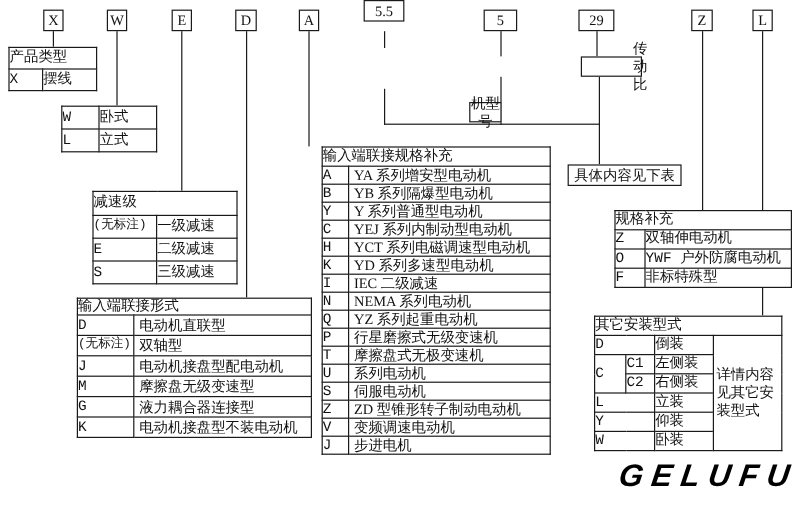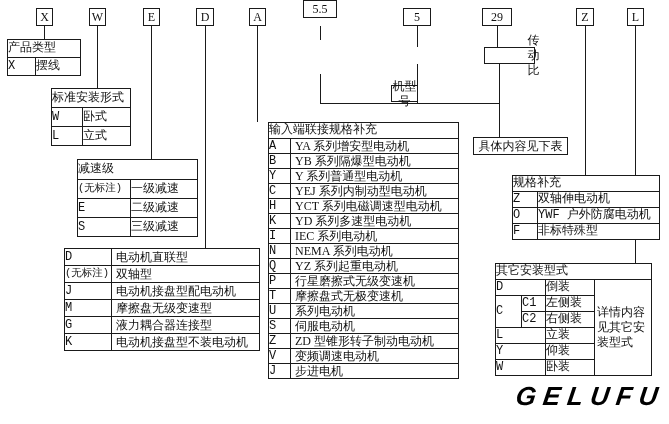--- a/index.html
+++ b/index.html
@@ -104,23 +104,20 @@
         </tr>
   </tbody>
     </table>
 
   <table class="t-mount" style="left:51px;top:88px;">
     <colgroup>
         <col style="width:31px">
         <col style="width:48px">
       </colgroup>
     <tbody>
-        <tr>
-          <td colspan="2" class="ctr">标准安装形式</td>
-        </tr>
     <tr>
           <td class="ctr">W</td>
           <td class="ctr">卧式</td>
         </tr>
     <tr>
           <td class="ctr">L</td>
           <td class="ctr">立式</td>
         </tr>
   </tbody>
     </table>
@@ -161,20 +158,23 @@
   <div class="callout" style="left:473px;top:137px;width:95px;height:18px;">
     <div>具体内容见下表</div>
   </div>
 
   <table class="t-inconn" style="left:64px;top:248px;">
     <colgroup>
         <col style="width:47px">
         <col style="width:148px">
       </colgroup>
     <tbody>
+        <tr style="height:14px">
+          <td colspan="2" class="ctr">输入端联接形式</td>
+        </tr>
     <tr>
           <td class="ctr">D</td>
           <td class="lbl">电动机直联型</td>
         </tr>
     <tr>
           <td class="ctr sm">(无标注)</td>
           <td class="lbl">双轴型</td>
         </tr>
     <tr>
           <td class="ctr">J</td>
@@ -223,21 +223,21 @@
     <tr>
           <td class="ctr">H</td>
           <td class="lbl">YCT 系列电磁调速型电动机</td>
         </tr>
     <tr>
           <td class="ctr">K</td>
           <td class="lbl">YD 系列多速型电动机</td>
         </tr>
     <tr>
           <td class="ctr">I</td>
-          <td class="lbl">IEC 系列电动机</td>
+          <td class="lbl">IEC 二级减速</td>
         </tr>
     <tr>
           <td class="ctr">N</td>
           <td class="lbl">NEMA 系列电动机</td>
         </tr>
     <tr>
           <td class="ctr">Q</td>
           <td class="lbl">YZ 系列起重电动机</td>
         </tr>
     <tr>

